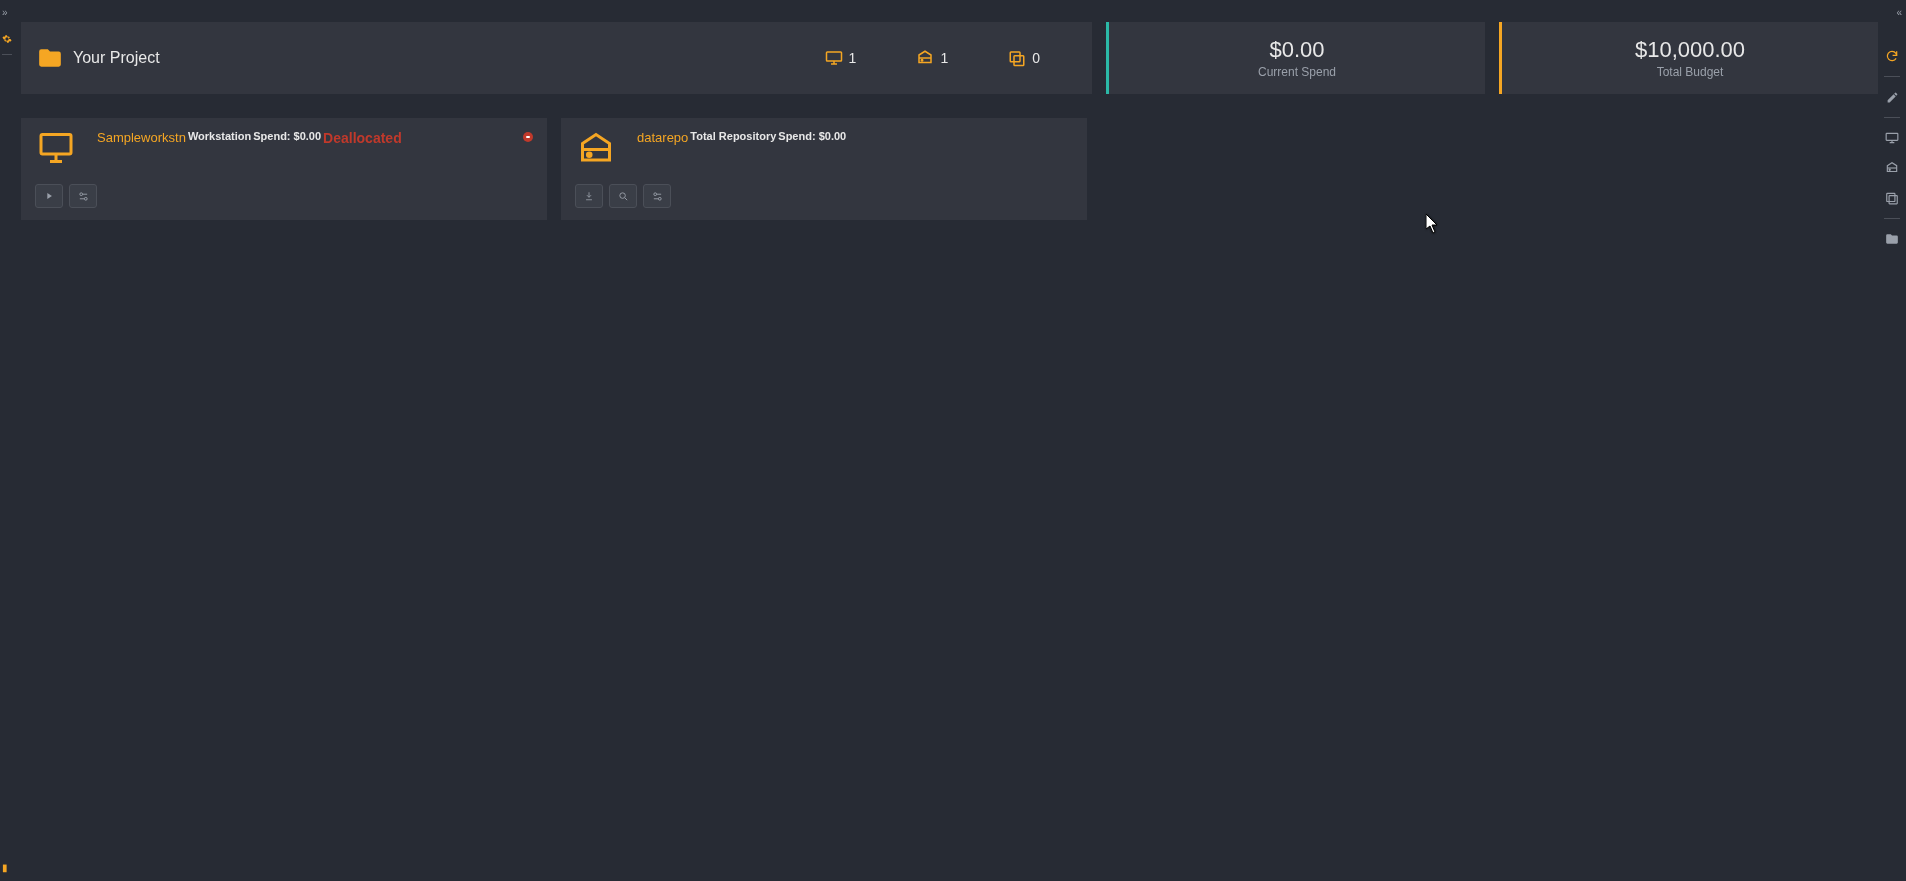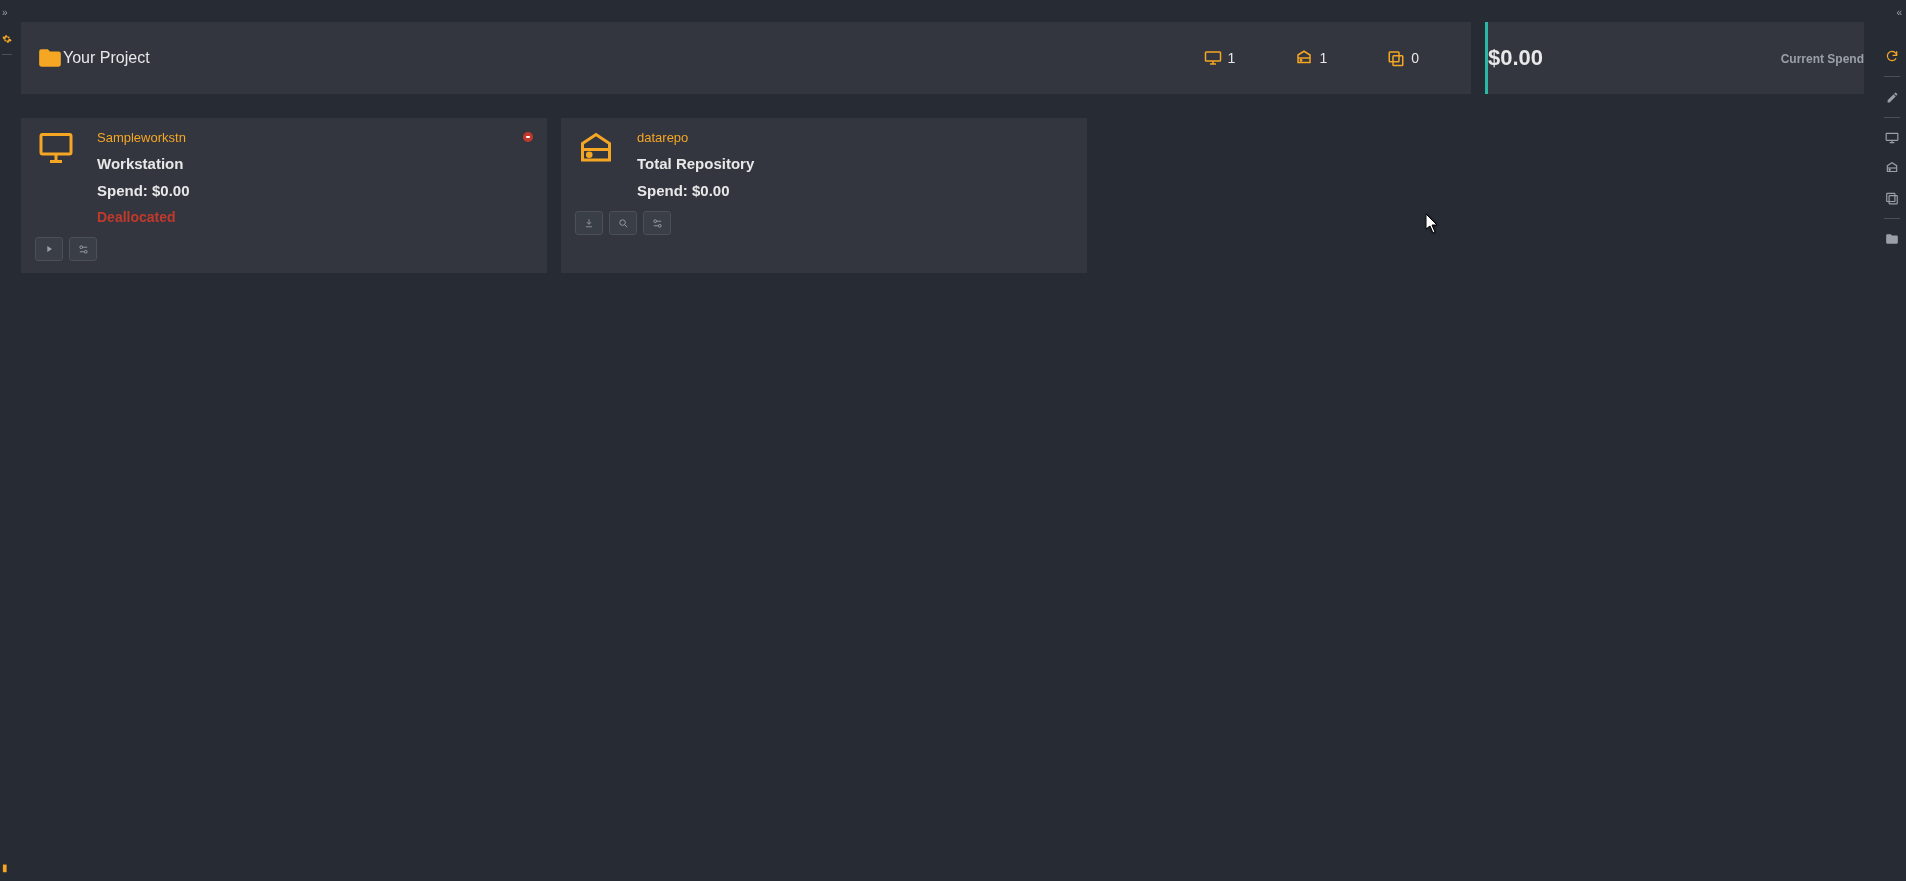--- a/index.html
+++ b/index.html
@@ -30,40 +30,40 @@
   .right-rail .r-item:first-child{margin-top:10px;}
   .right-rail .r-sep{width:16px;height:1px;background:var(--btn-border);margin:10px auto;}
   .right-rail .chev-l{position:absolute;top:8px;right:4px;color:var(--muted);font-size:10px;line-height:1;cursor:pointer;}
 
   
   .content{position:absolute;left:21px;right:28px;top:22px;bottom:0;}
 
   
   .header{display:flex;gap:14px;height:72px;}
   .h-project{flex:3;background:var(--panel);display:flex;align-items:center;padding:0 16px;}
-  .h-project .pname{display:flex;align-items:center;font-size:16px;color:var(--text);}
+  .h-project .pname{display:flex;align-items:center;gap:10px;font-size:16px;color:var(--text);}
   .h-project .counts{margin-left:auto;display:flex;gap:60px;padding-right:36px;}
   .counts .count-item{display:flex;align-items:center;gap:6px;font-size:14px;color:var(--text);}
   .counts .count-item svg{color:var(--accent);}
 
   .h-money{display:flex;gap:0;}
-  .money-box{background:var(--panel);height:72px;display:flex;flex-direction:row;align-items:center;justify-content:space-between;position:relative;font-weight:bold;}
+  .money-box{background:var(--panel);height:72px;display:flex;flex-direction:column;align-items:center;justify-content:center;position:relative;}
   .money-box .val{font-size:22px;color:var(--text);}
   .money-box .lbl{font-size:12px;color:var(--muted);margin-top:2px;}
   .mb-spend{width:376px;border-left:3px solid var(--teal);margin-right:14px;}
   .mb-budget{width:376px;border-left:3px solid var(--accent);}
 
   
   .cards{display:flex;gap:14px;margin-top:24px;}
   .card{width:498px;background:var(--panel);padding:12px 14px 12px 14px;position:relative;}
   .card .card-body{display:flex;gap:20px;}
   .card .big-icon{width:42px;height:42px;display:flex;align-items:flex-start;justify-content:center;color:var(--accent);flex-shrink:0;}
-  .card .meta{display:flex;flex-direction:column;gap:10px;}
+  .card .meta{display:flex;flex-direction:row;gap:2px;}
   .card .title{color:var(--accent);font-size:13px;font-weight:500;}
-  .card .type,.card .spend{color:var(--text);font-size:15px;font-weight:600;}
+  .card .type,.card .spend{color:var(--text);font-size:11px;font-weight:600;}
   .card .status-dealloc{color:var(--red);font-size:14px;font-weight:600;}
   .card .status-dot{position:absolute;right:14px;top:14px;width:10px;height:10px;border-radius:50%;background:var(--red);display:flex;align-items:center;justify-content:center;}
   .card .status-dot::after{content:"";width:4px;height:2px;background:#fff;border-radius:1px;}
   .card .actions{display:flex;gap:6px;margin-top:12px;}
   .icon-btn{width:26px;height:22px;border:1px solid var(--btn-border);border-radius:3px;background:var(--btn-bg);display:flex;align-items:center;justify-content:center;color:var(--muted);cursor:pointer;}
 
   svg{display:block;}
 
   
   .cursor{position:absolute;width:14px;height:20px;pointer-events:none;}
@@ -164,20 +164,24 @@
           <span>0</span>
         </div>
       </div>
     </div>
 
     <div class="h-money">
       <div class="money-box mb-spend">
         <div class="val">$0.00</div>
         <div class="lbl">Current Spend</div>
       </div>
+      <div class="money-box mb-budget">
+        <div class="val">$10,000.00</div>
+        <div class="lbl">Total Budget</div>
+      </div>
     </div>
   </div>
 
   <div class="cards">
 
     <div class="card">
       <div class="status-dot"></div>
       <div class="card-body">
         <div class="big-icon">
           <svg width="36" height="36" viewBox="0 0 24 24" fill="none" stroke="currentColor" stroke-width="2">

